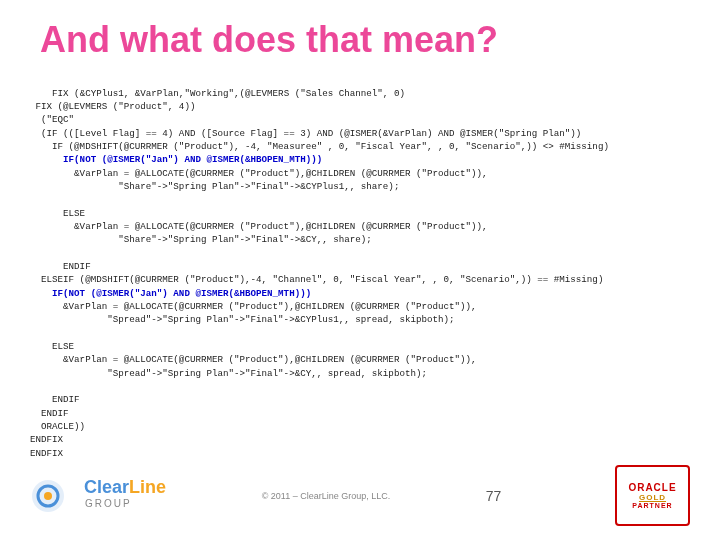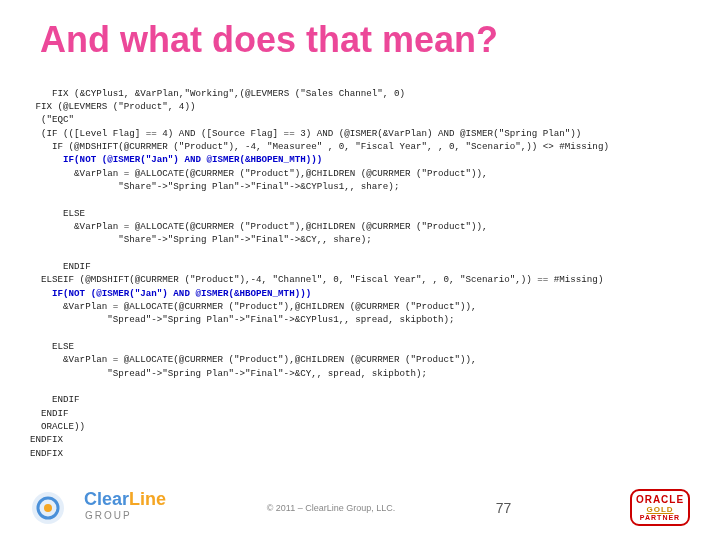--- a/index.html
+++ b/index.html
@@ -70,23 +70,23 @@
     .footer-center {
       font-size: 9px;
       color: #888;
     }
 
     .oracle-badge {
       display: flex;
       flex-direction: column;
       align-items: center;
       border: 2px solid #cc0000;
-      border-radius: 9px;
-      padding: 3px 8px;
-      width: 60px;
+      border-radius: 4px;
+      padding: 15px 8px;
+      width: 75px;
     }
 
     .oracle-text {
       font-size: 10px;
       font-weight: bold;
       color: #cc0000;
       letter-spacing: 1px;
     }
 
     .oracle-gold {

